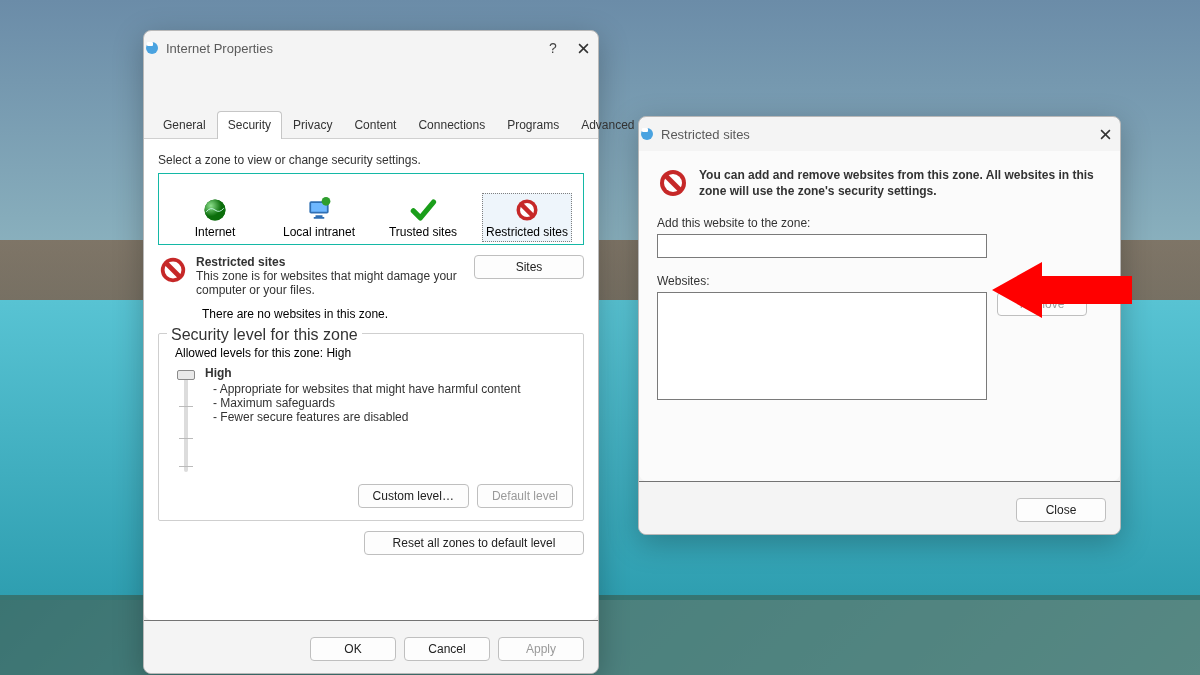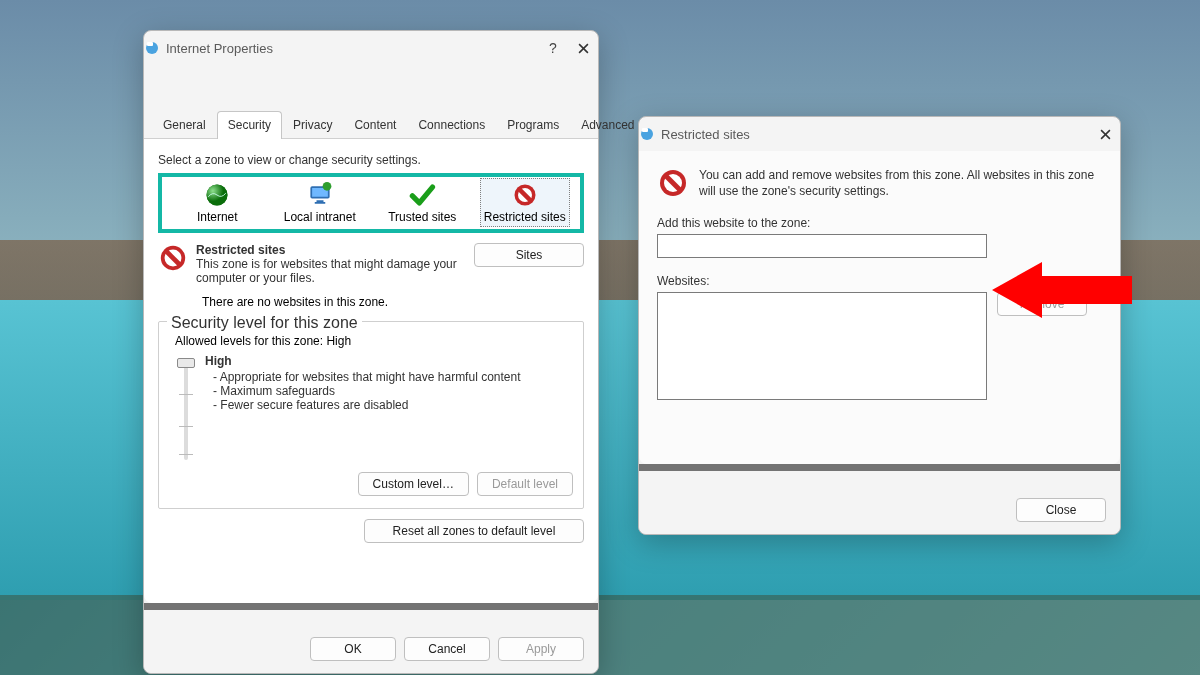--- a/index.html
+++ b/index.html
@@ -77,26 +77,26 @@
     background:#fff;
     border-radius:0 0 8px 8px;
     padding:12px 14px 10px;
     position:relative;
   }
   #win-main .body { background:#fff; }
 
   .zone-label { color:#333; margin:2px 0 6px; }
 
   .zone-box {
-    border:4px solid #14b8a6;
+    border:1px solid #14b8a6;
     padding:6px 4px 2px;
     display:flex;
     justify-content:space-around;
     align-items:flex-end;
-    height:60px;
+    height:72px;
   }
   .zone {
     width:90px;
     text-align:center;
     font-size:12px;
     padding:2px;
     border:1px solid transparent;
   }
   .zone.selected { border:1px dotted #808080; background:#eef5fb; }
   .zone .zicon { width:28px; height:28px; margin:0 auto 2px; display:block; }
@@ -144,30 +144,30 @@
     background:#e9e9e9; border:1px solid #8a8a8a; border-radius:2px;
   }
   .level-text { flex:1; font-size:12px; color:#333; }
   .level-text .lvl { font-weight:600; margin-bottom:2px; }
   .level-text .bullet { margin-left:8px; text-indent:-6px; padding-left:6px; }
 
   .btn-row { display:flex; justify-content:flex-end; gap:8px; margin-top:8px; }
 
   .footer {
     display:flex; justify-content:flex-end; gap:8px;
-    padding:27px 14px 12px;
+    padding:16px 14px 12px;
     background:#f4f4f4;
-    border-top:7px solid #737373;
+    border-top:1px solid #737373;
     border-radius:0 0 8px 8px;
   }
 
   
   #win-sub .body { background:#fbfbfb; padding:16px 18px 12px; }
   .sub-desc { display:flex; gap:10px; align-items:flex-start; margin-bottom:14px; }
-  .sub-desc .txt { font-size:12px; color:#333; line-height:1.35; }
+  .sub-desc .txt { font-size:12px; color:#333; line-height:1.35;font-weight:bold; }
   .lbl { font-size:12px; color:#333; margin-bottom:4px; }
   .textinput {
     width:330px; height:24px;
     border:1px solid #7a7a7a;
     background:#fff;
     padding:2px 4px;
   }
   .listbox {
     width:330px; height:108px;
     border:1px solid #7a7a7a;

